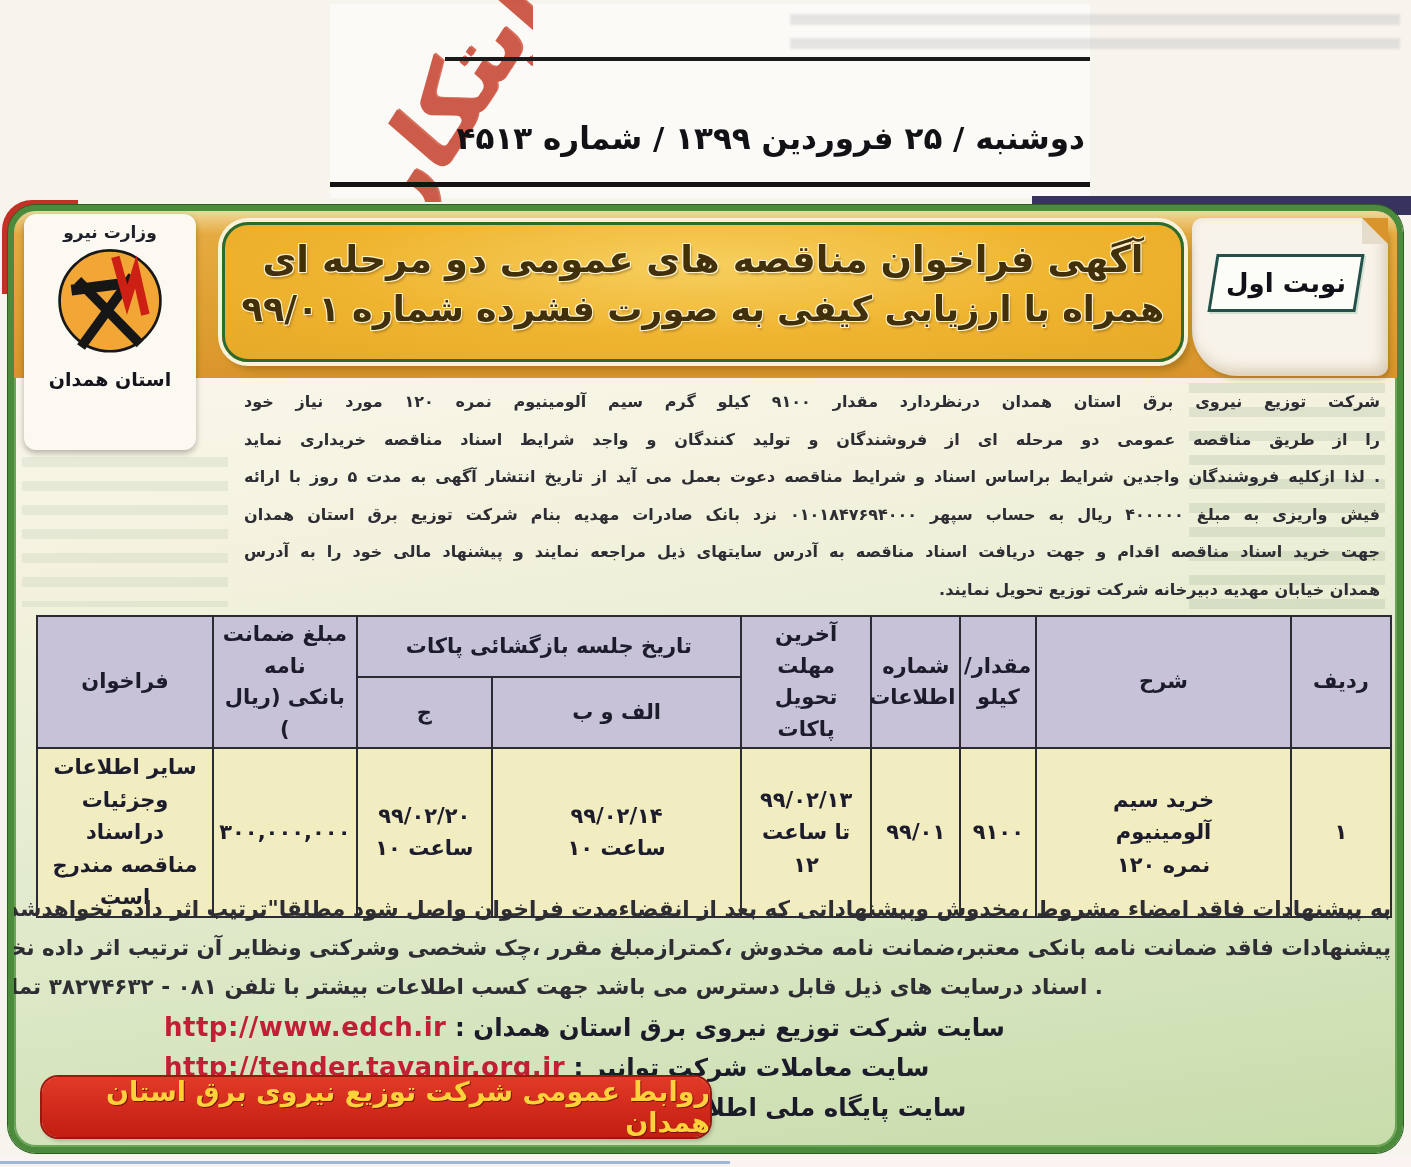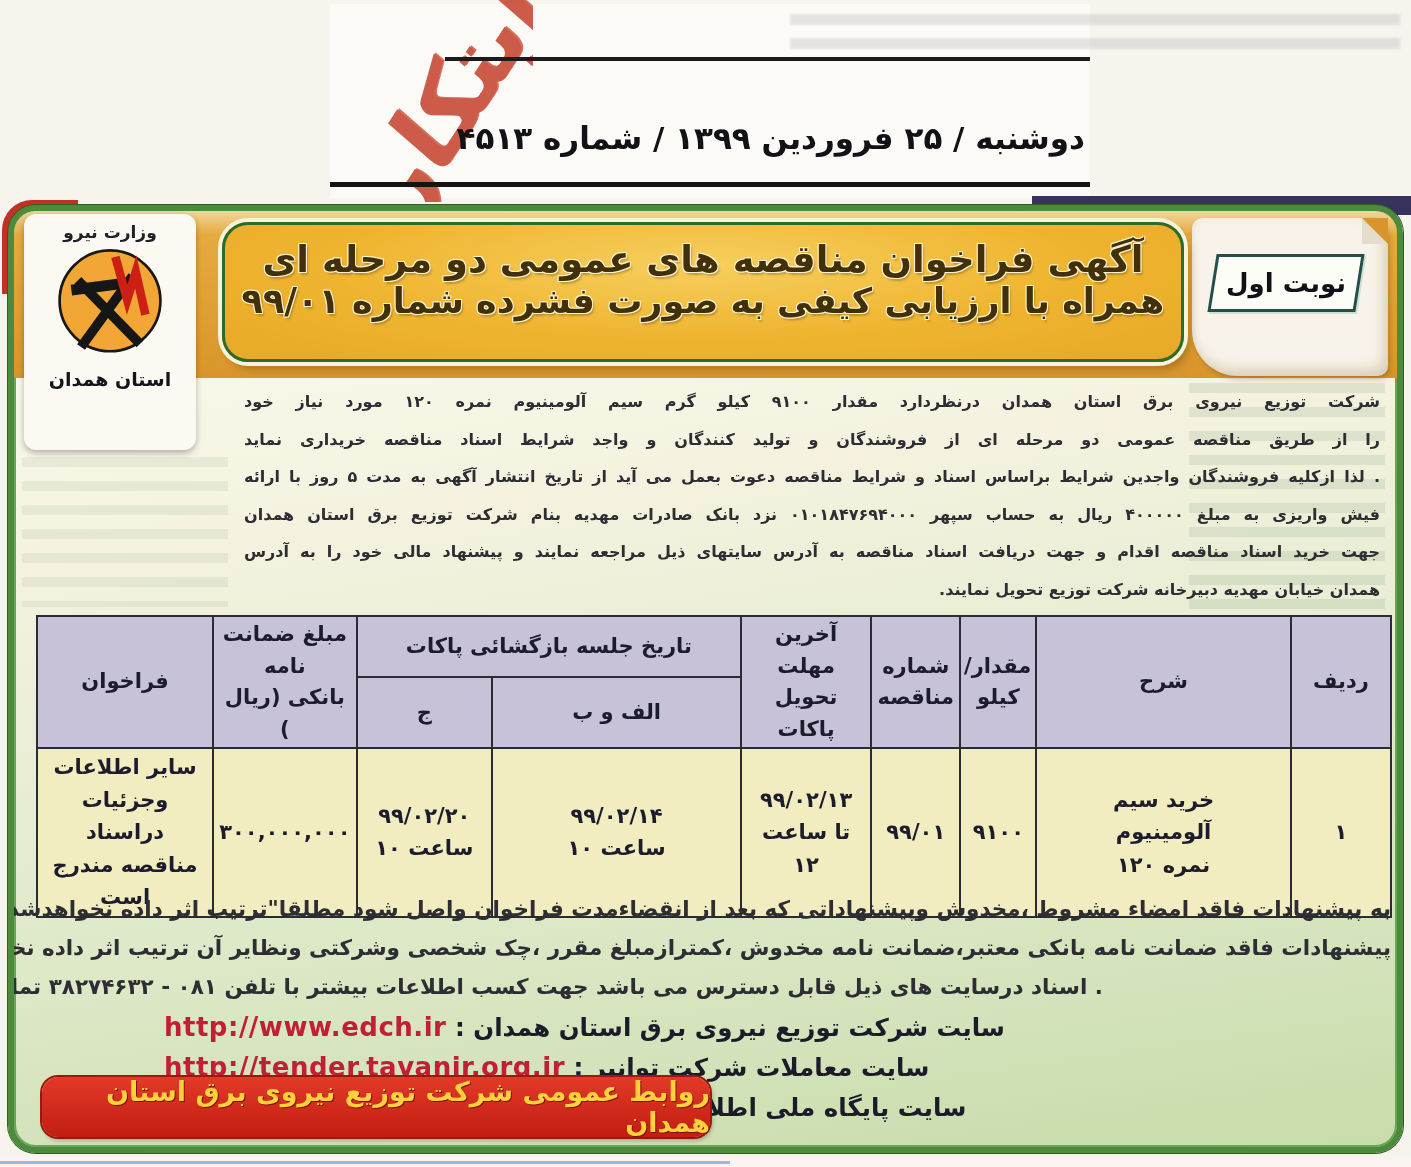--- a/index.html
+++ b/index.html
@@ -40,21 +40,21 @@
   .company{font-size:19px;font-weight:bold;color:#14141c;line-height:1.45;}
 
   
   .title-banner{left:208px;top:11px;width:962px;height:140px;box-sizing:border-box;
     background:radial-gradient(ellipse at 50% 30%,#f6cf5e 0%,#efb42f 55%,#e7a928 100%);
     border:3px solid #2e6a2c;border-radius:26px;
     box-shadow:0 0 0 4px #f7f3da,5px 7px 9px rgba(80,50,0,.35);
     text-align:center;padding-top:13px;}
   .title-l1{font-size:37px;font-weight:bold;color:#42300a;
     text-shadow:-1px -1px 0 #fff3cf,1px -1px 0 #fff3cf,-1px 1px 0 #fff3cf,1px 1px 0 #fff3cf,2px 3px 2px rgba(60,30,0,.25);}
-  .title-l2{font-size:35px;font-weight:bold;color:#42300a;
+  .title-l2{font-size:35px;font-weight:bold;color:#42300a;margin-top:8px;
     text-shadow:-1px -1px 0 #fff3cf,1px -1px 0 #fff3cf,-1px 1px 0 #fff3cf,1px 1px 0 #fff3cf,2px 3px 2px rgba(60,30,0,.25);}
 
   
   .scroll{left:auto;right:9px;top:7px;width:196px;height:158px;background:#f8f3ea;
     border-radius:10px 22px 10px 46px;box-shadow:inset -4px -6px 14px rgba(160,130,80,.35),2px 3px 5px rgba(90,60,10,.3);}
   .scroll::after{content:"";position:absolute;right:0;top:0;width:0;height:0;
     border-top:26px solid #d9952c;border-left:26px solid #e6dccb;}
   .badge{position:absolute;right:28px;top:36px;width:142px;height:52px;background:#fdfdf8;
     border:3px solid #24504a;box-shadow:2px 2px 0 #cfe0d0;transform:skewX(-9deg);
     display:flex;align-items:center;justify-content:center;}
@@ -175,21 +175,21 @@
             <col style="width:10.6%">
             <col style="width:13%">
         </colgroup>
         <thead>
           <tr>
             <th rowspan="2">ردیف</th>
             <th rowspan="2">شرح</th>
             <th rowspan="2">مقدار/
 کیلو</th>
             <th rowspan="2">شماره
-مناقصه</th>
+اطلاعات</th>
             <th rowspan="2">آخرین مهلت
 تحویل پاکات</th>
             <th colspan="2" class="group">تاریخ جلسه بازگشائی پاکات</th>
             <th rowspan="2">مبلغ ضمانت نامه
 بانکی (ریال )</th>
             <th rowspan="2">فراخوان</th>
           </tr>
           <tr>
             <th class="sub">الف و ب</th>
             <th class="sub">ج</th>

